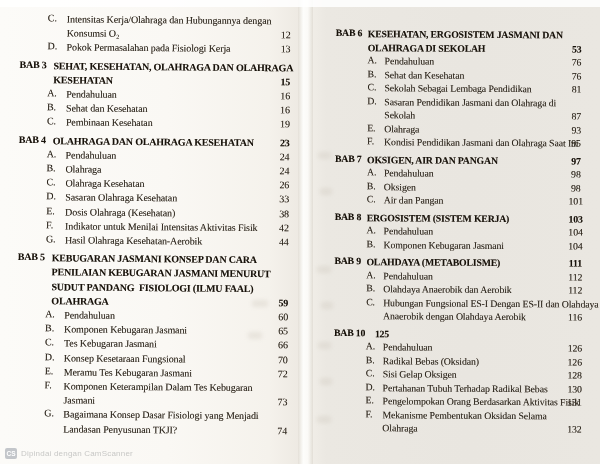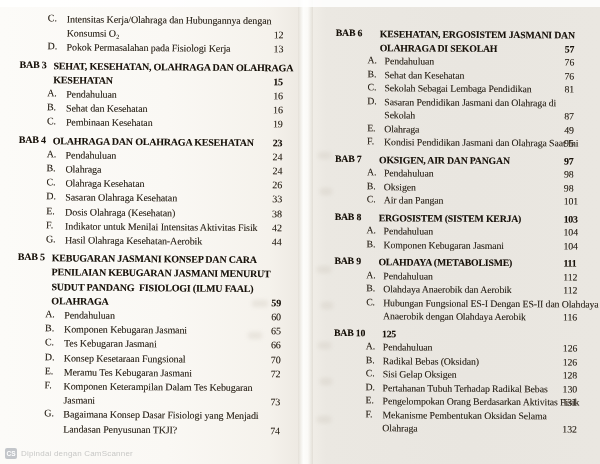--- a/index.html
+++ b/index.html
@@ -36,26 +36,26 @@
   }
   .toc-right{
     left:336px;width:253px;padding-top:23px;font-size:9.8px;letter-spacing:-0.1px;
     transform:rotate(0.35deg);transform-origin:0 0;
   }
   .row{display:flex;align-items:flex-start;}
   .toc-left .row .line,.toc-left .pagenum{line-height:14.2px;}
   .toc-right .row .line,.toc-right .pagenum{line-height:13.5px;}
   .row.chapter{font-weight:bold;color:#17120b;letter-spacing:-0.2px;margin-top:4px;}
   .toc-left .bab{flex:none;width:34px;white-space:pre;}
-  .toc-right .bab{flex:none;width:44px;white-space:pre;}
+  .toc-right .bab{flex:none;width:32px;white-space:pre;}
   .toc-left .letter{flex:none;margin-left:28px;width:19px;}
   .toc-right .letter{flex:none;margin-left:32px;width:17px;}
   .text{flex:1;min-width:0;}
   .line{white-space:pre;}
-  .pagenum{flex:none;margin-left:4px;min-width:24px;text-align:left;align-self:flex-end;}
+  .pagenum{flex:none;margin-left:4px;min-width:24px;text-align:center;align-self:flex-end;}
   
   .ghost{position:absolute;background:#c9c2b6;opacity:0.30;filter:blur(2px);border-radius:2px;}
   
   .watermark{
     position:absolute;left:5px;bottom:5px;display:flex;align-items:center;gap:4px;
     font-family:"Liberation Sans","DejaVu Sans",sans-serif;
   }
   .cs-badge{
     width:12px;height:11px;border-radius:2px;background:#c3c6ca;color:#ffffff;
     font-size:6.5px;font-weight:bold;display:flex;align-items:center;justify-content:center;
@@ -243,21 +243,21 @@
       <span class="pagenum">74</span>
     </div>
   </div>
 <div class="toc toc-right" id="toc-right">
     <div class="row chapter">
       <span class="bab">BAB 6</span>
       <div class="text">
         <div class="line">KESEHATAN, ERGOSISTEM JASMANI DAN</div>
         <div class="line">OLAHRAGA DI SEKOLAH</div>
       </div>
-      <span class="pagenum">57</span>
+      <span class="pagenum">53</span>
     </div>
     <div class="row item">
       <span class="letter">A.</span>
       <div class="text">
         <div class="line">Pendahuluan</div>
       </div>
       <span class="pagenum">76</span>
     </div>
     <div class="row item">
       <span class="letter">B.</span>
@@ -279,21 +279,21 @@
         <div class="line">Sasaran Pendidikan Jasmani dan Olahraga di</div>
         <div class="line">Sekolah</div>
       </div>
       <span class="pagenum">87</span>
     </div>
     <div class="row item">
       <span class="letter">E.</span>
       <div class="text">
         <div class="line">Olahraga</div>
       </div>
-      <span class="pagenum">49</span>
+      <span class="pagenum">93</span>
     </div>
     <div class="row item">
       <span class="letter">F.</span>
       <div class="text">
         <div class="line">Kondisi Pendidikan Jasmani dan Olahraga Saat Ini</div>
       </div>
       <span class="pagenum">95</span>
     </div>
     <div class="row chapter">
       <span class="bab">BAB 7</span>

